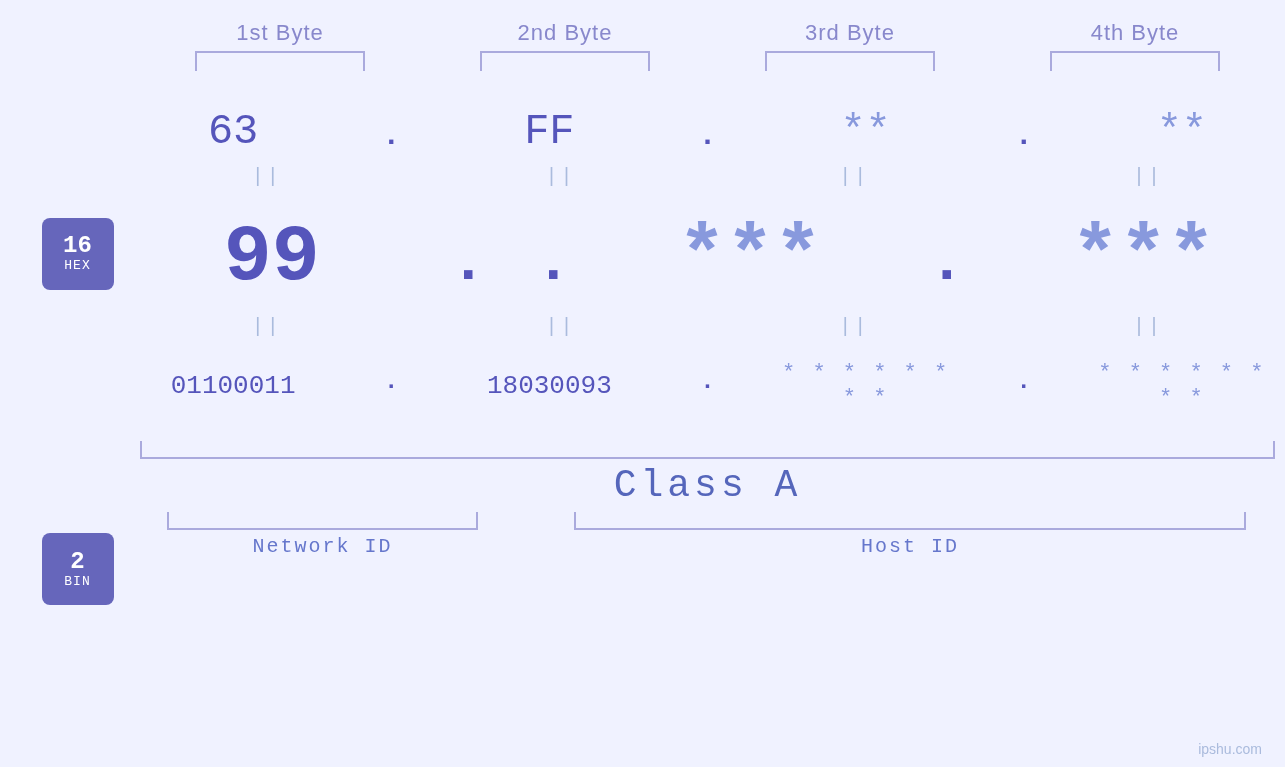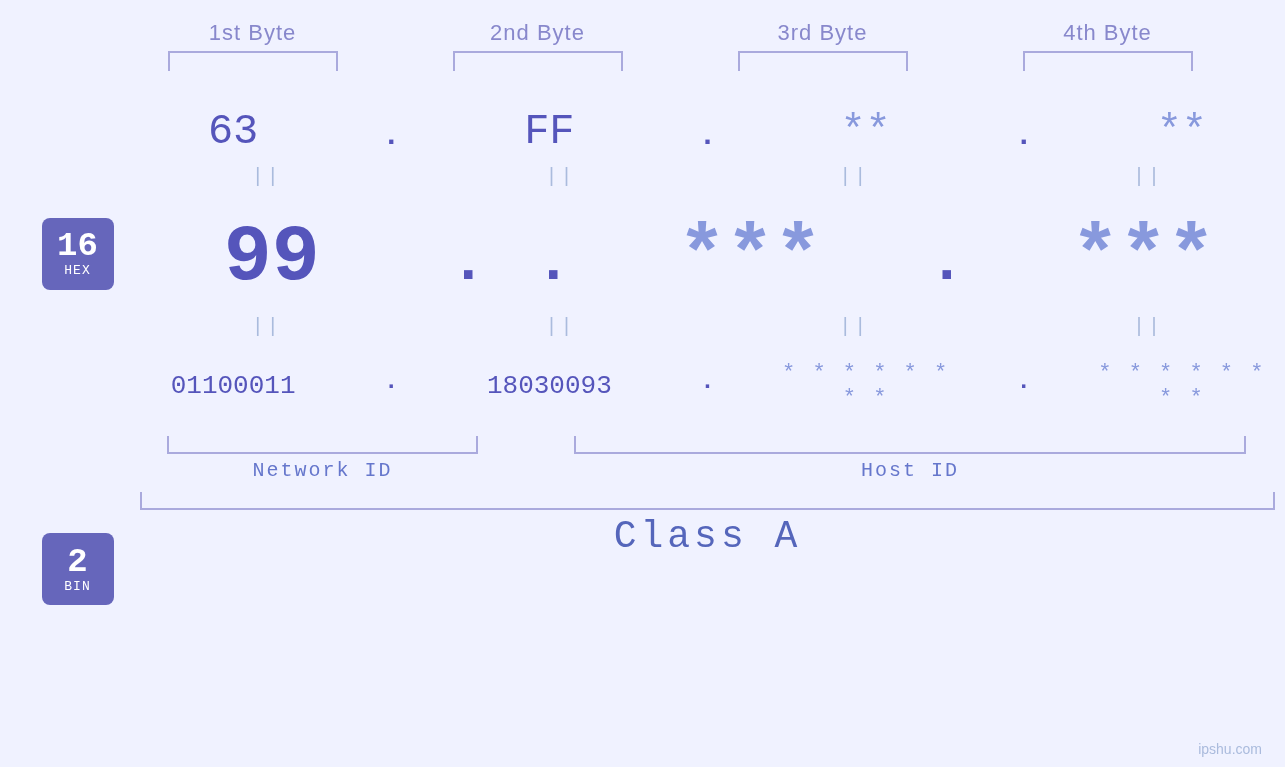--- a/index.html
+++ b/index.html
@@ -12,21 +12,21 @@
       overflow: hidden;
       position: relative;
     }
 
     .main-container {
       width: 1285px;
       height: 767px;
       position: relative;
       display: flex;
       flex-direction: column;
-      align-items: flex-start;
+      align-items: center;
       justify-content: flex-start;
       padding-top: 20px;
     }
 
     
     .byte-headers {
       display: flex;
       width: 1100px;
       margin-left: 130px;
       margin-bottom: 5px;
@@ -71,21 +71,21 @@
       background-color: #6666bb;
       border-radius: 8px;
       display: flex;
       flex-direction: column;
       align-items: center;
       justify-content: center;
       color: white;
     }
 
     .badge-number {
-      font-size: 34px;
+      font-size: 24px;
       font-weight: bold;
       line-height: 1;
     }
 
     .badge-label {
       font-size: 13px;
       font-weight: normal;
       letter-spacing: 1px;
     }
 
@@ -246,38 +246,38 @@
       <div class="value-row bin-row" style="align-items:center;">
         <div class="byte-value bin">01100011</div>
         <div class="dot-sep bin">.</div>
         <div class="byte-value bin">18030093</div>
         <div class="dot-sep bin">.</div>
         <div class="byte-value bin masked" style="font-size:22px; letter-spacing:2px;">* * * * * * * *</div>
         <div class="dot-sep bin">.</div>
         <div class="byte-value bin masked" style="font-size:22px; letter-spacing:2px;">* * * * * * * *</div>
       </div>
 
+      <div style="margin-top:10px;">
+        <div style="width:100%; border-bottom:2px solid #aaaadd; border-left:2px solid #aaaadd; border-right:2px solid #aaaadd; height:18px;"></div>
+        <div style="text-align:center; color:#5566bb; font-size:38px; letter-spacing:4px; margin-top:5px;">Class A</div>
+      </div>
+
       <div style="display:flex; align-items:flex-start; margin-top:5px; margin-left:0;">
 
         <div style="flex:1; display:flex; flex-direction:column; align-items:center;">
           <div style="width:85%; border-bottom:2px solid #aaaadd; border-left:2px solid #aaaadd; border-right:2px solid #aaaadd; height:18px;"></div>
           <div style="color:#6677cc; font-size:20px; letter-spacing:2px; margin-top:5px;">Network ID</div>
         </div>
 
         <div style="width:40px;"></div>
 
         <div style="flex:2; display:flex; flex-direction:column; align-items:center;">
           <div style="width:92%; border-bottom:2px solid #aaaadd; border-left:2px solid #aaaadd; border-right:2px solid #aaaadd; height:18px;"></div>
           <div style="color:#6677cc; font-size:20px; letter-spacing:2px; margin-top:5px;">Host ID</div>
         </div>
       </div>
 
-      <div style="margin-top:10px;">
-        <div style="width:100%; border-bottom:2px solid #aaaadd; border-left:2px solid #aaaadd; border-right:2px solid #aaaadd; height:18px;"></div>
-        <div style="text-align:center; color:#5566bb; font-size:38px; letter-spacing:4px; margin-top:5px;">Class A</div>
-      </div>
-
     </div>
   </div>
 
   <div class="watermark">ipshu.com</div>
 
 </div>
 
 </body></html>

